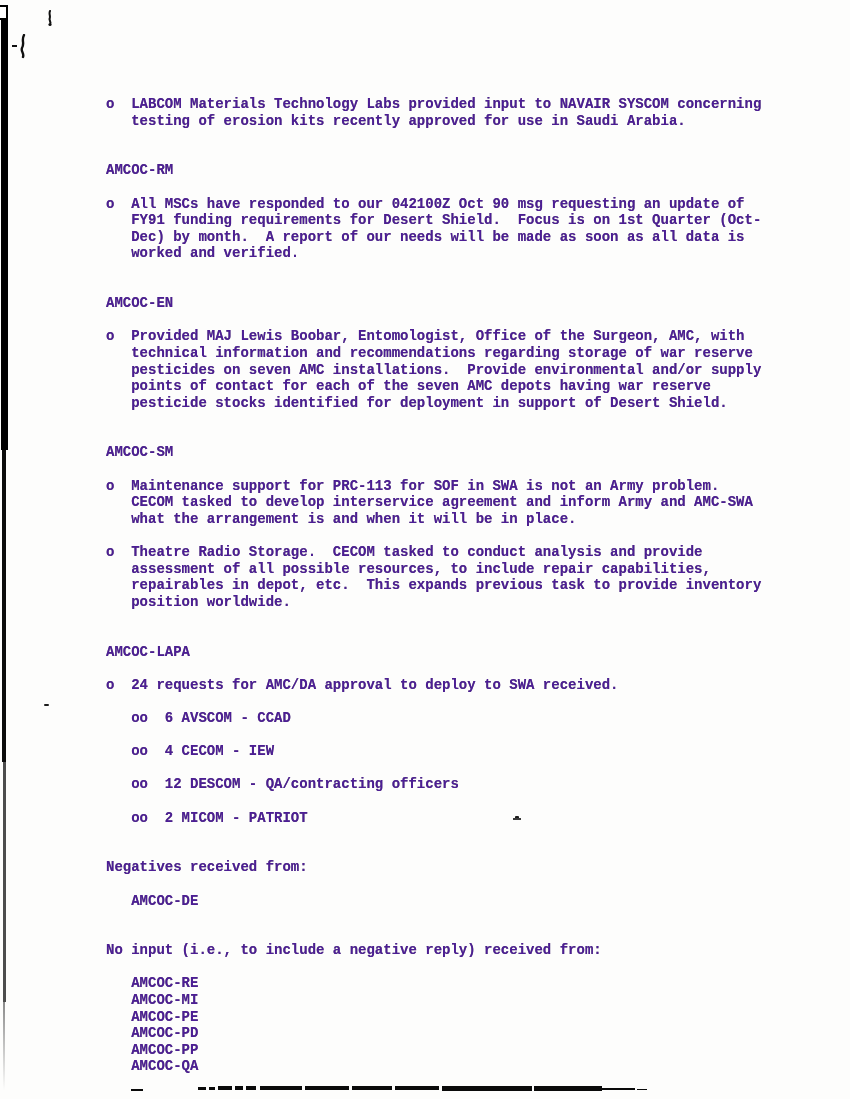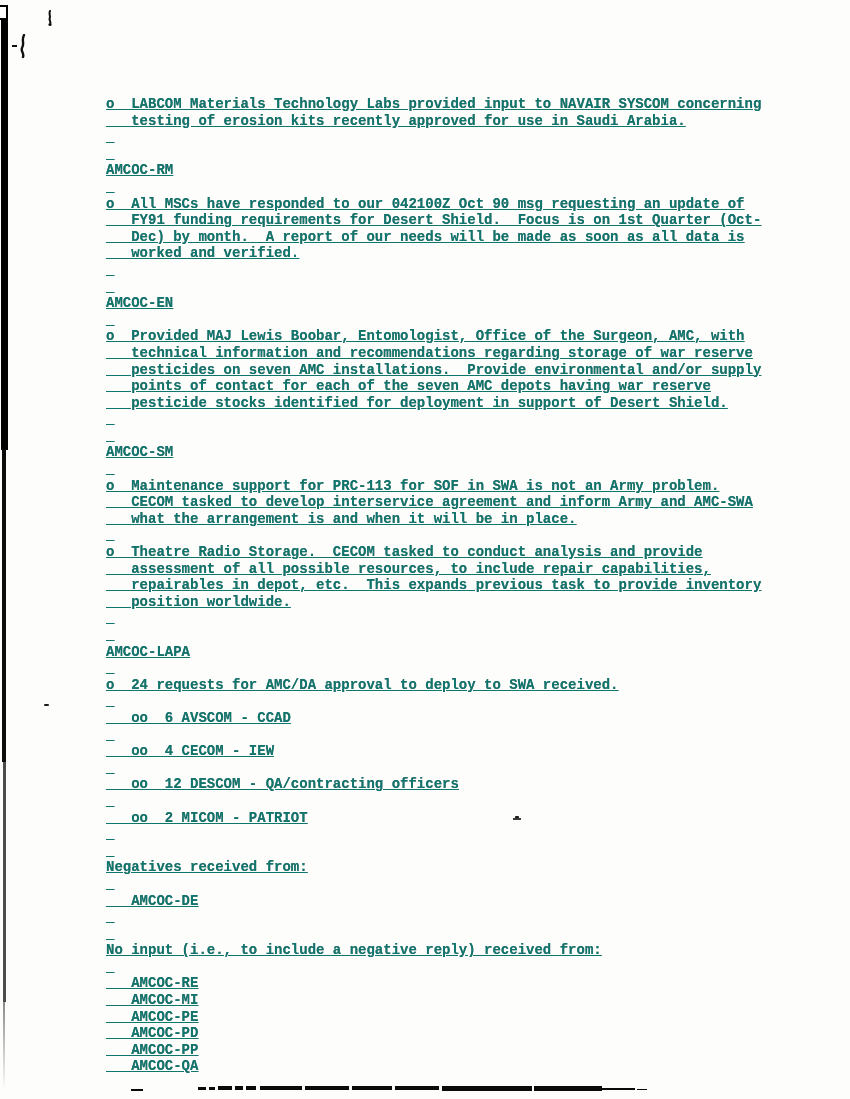--- a/index.html
+++ b/index.html
@@ -20,24 +20,23 @@
   }
   
   .typed-text {
     position: absolute;
     left: 106px;
     top: 96px;
     font-family: "Liberation Mono", "DejaVu Sans Mono", monospace;
     font-size: 14px;
     line-height: 16.6px;
     font-weight: 700;
-    color: #0f766e;
+    color: #4c1d95;
     white-space: pre;
     text-shadow: 0 0 0.5px rgba(20,20,20,0.55);
-    text-decoration: underline;
   }
   .doc-line { height: 16.6px; }
 
   
   .left-notch {
     position: absolute; left: 0; top: 5px;
     width: 8px; height: 15px;
     background: #ffffff;
     border: 2px solid #000;
     border-left: none;

